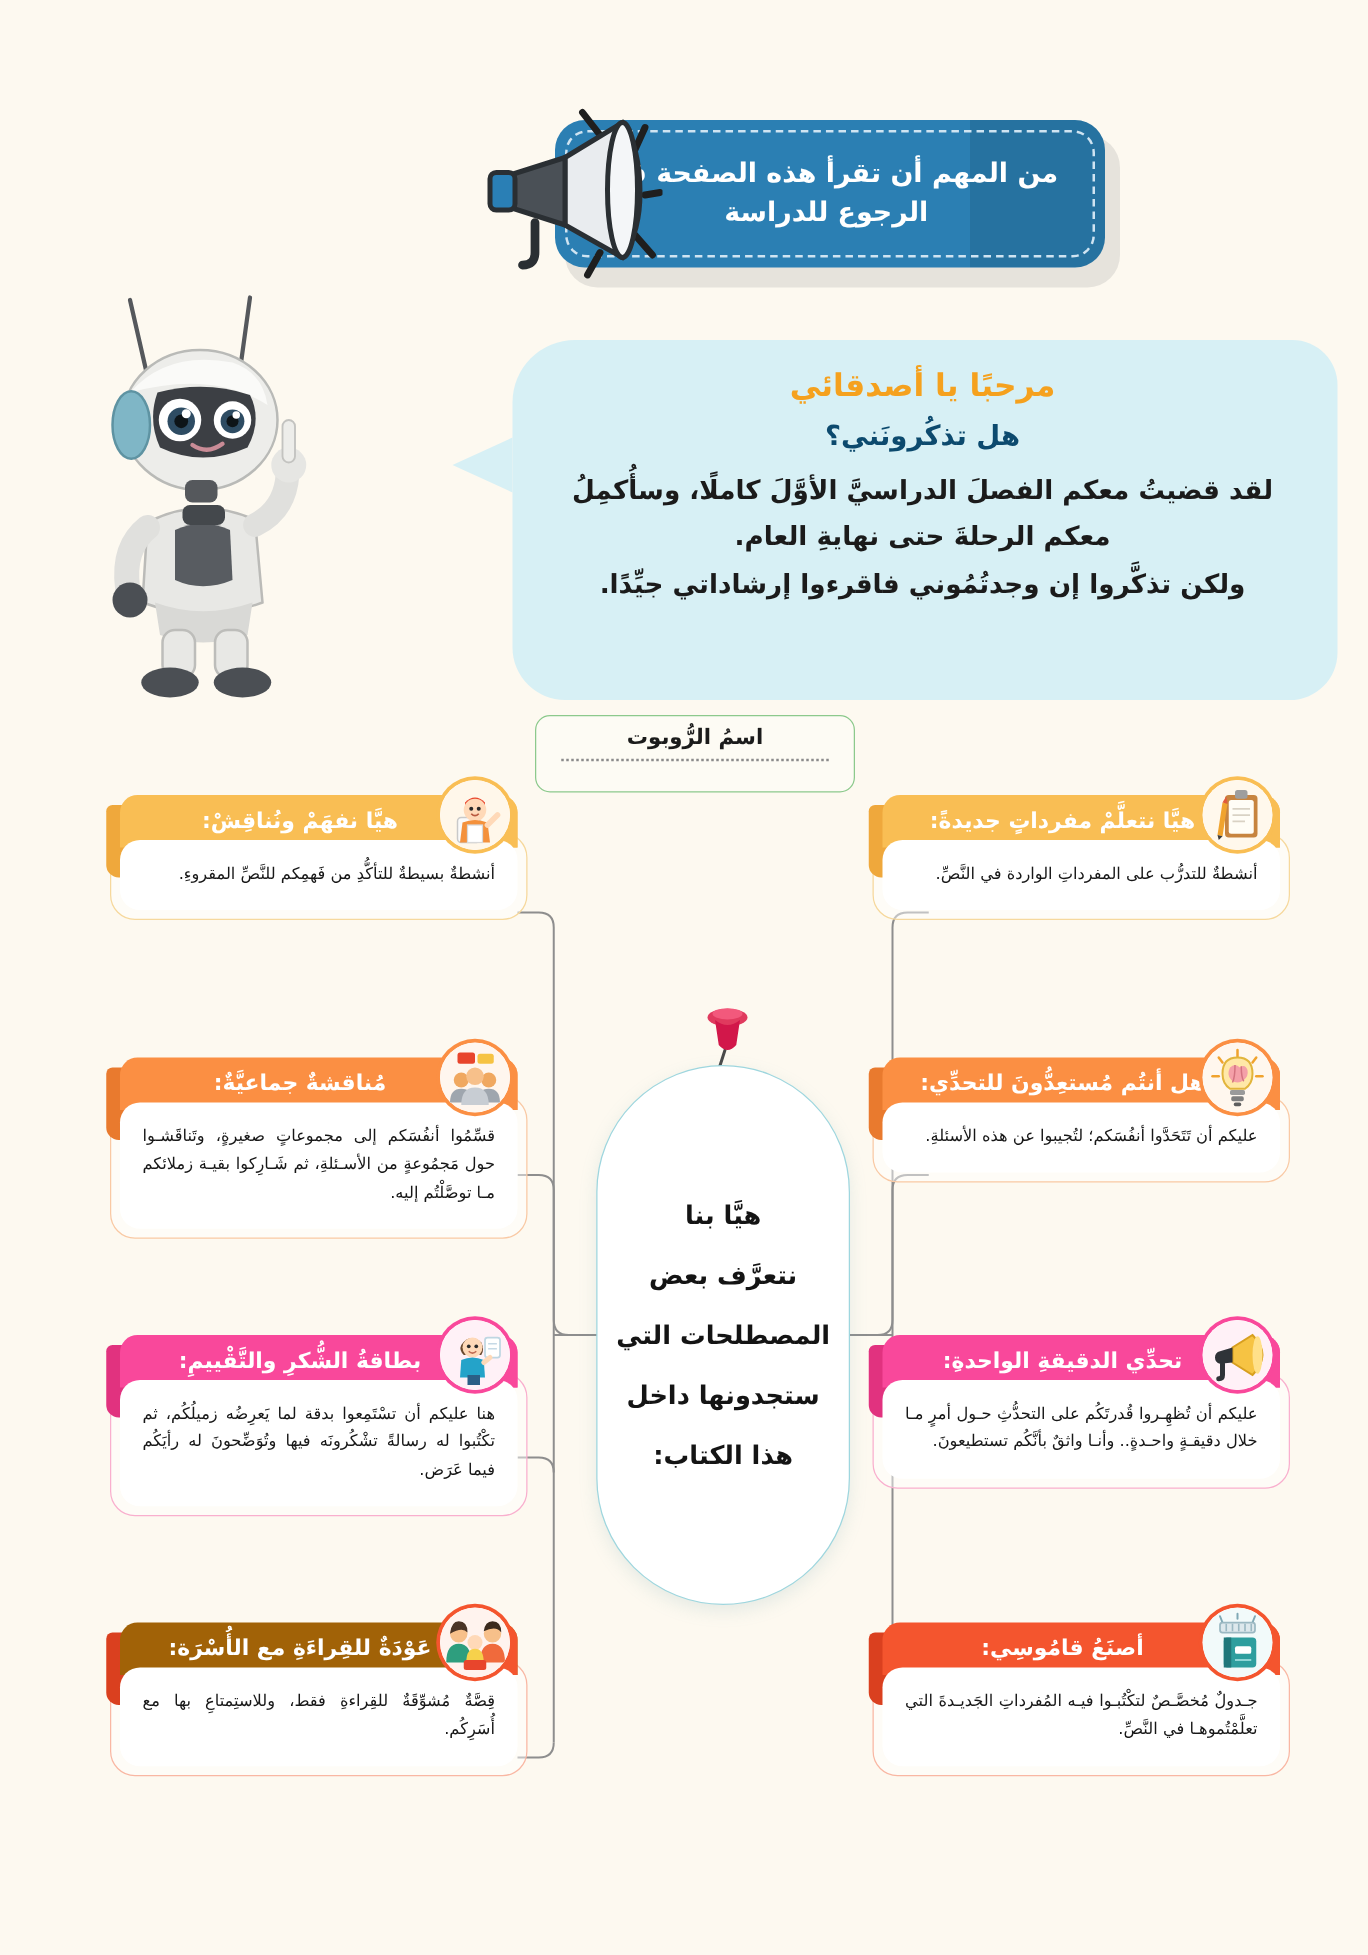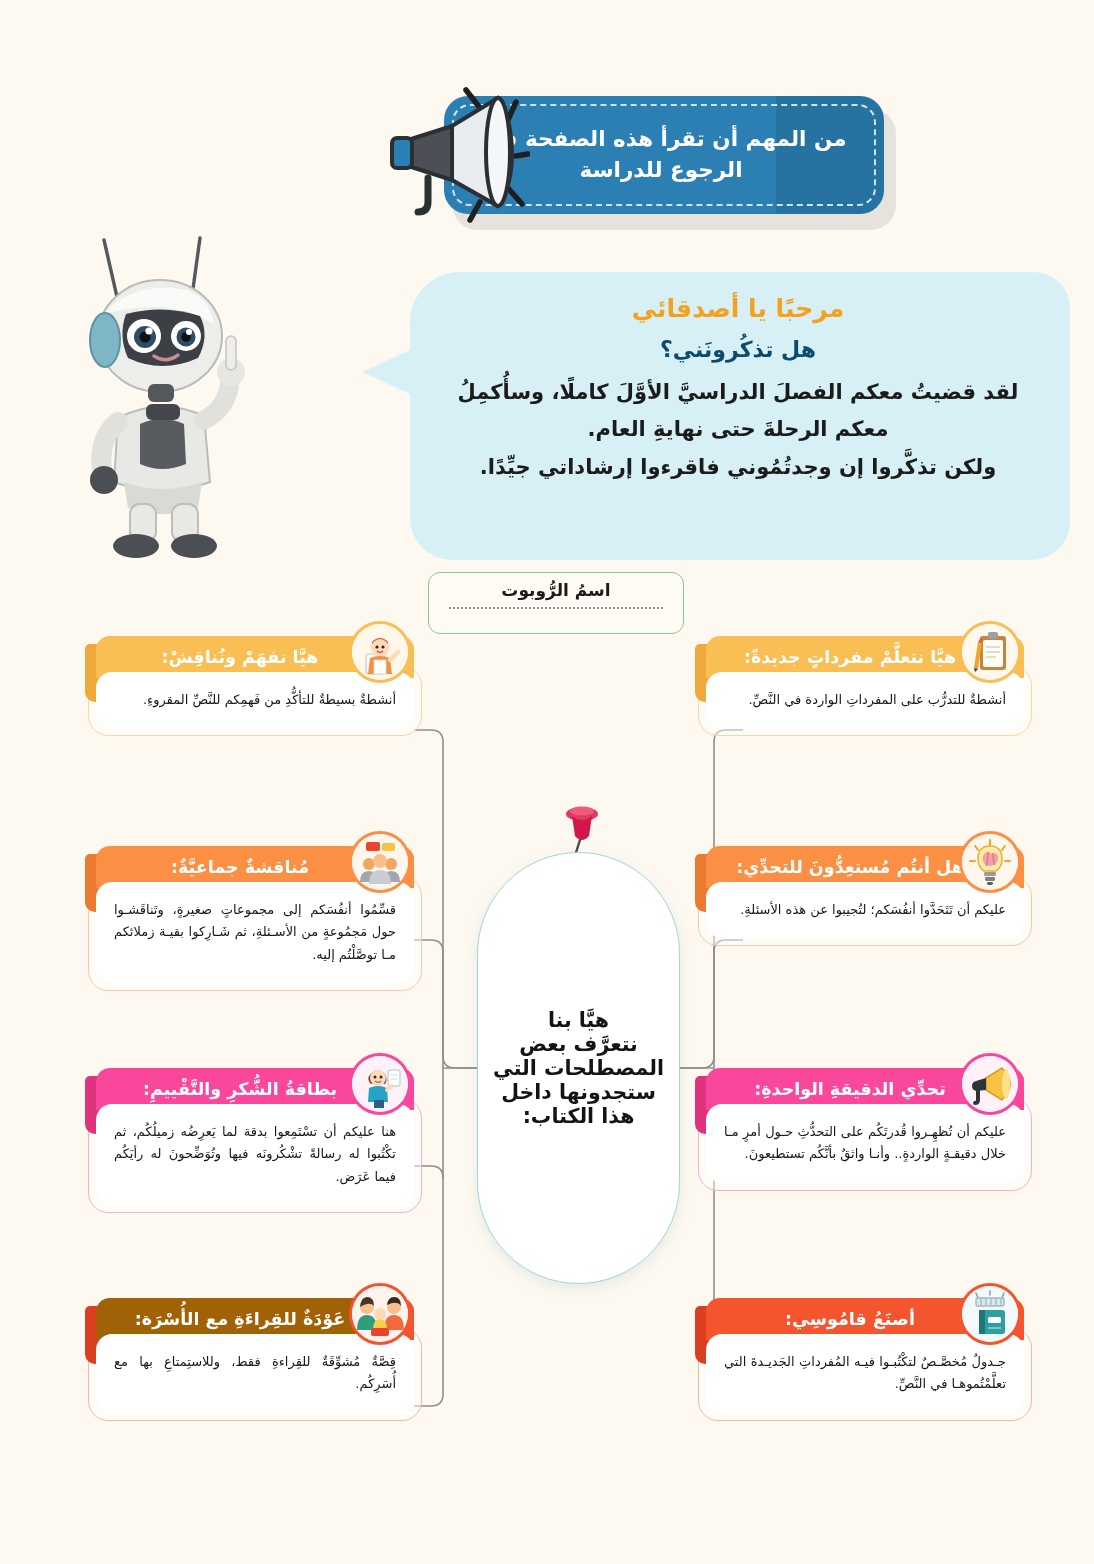--- a/index.html
+++ b/index.html
@@ -136,20 +136,21 @@
     left: 477px; top: 852px;
     width: 203px; height: 432px;
     background: #FFFFFF;
     border: 1.6px solid #9ED6DE;
     border-radius: 102px;
     box-shadow: 0 5px 14px rgba(120,170,180,0.18);
     display: flex;
     flex-direction: column;
     align-items: center;
     justify-content: center;
+    gap: 24px;
     padding: 16px 2px;
   }
   .hub-line {
     font-size: 20.5px;
     font-weight: bold;
     color: #141414;
     text-align: center;
     white-space: nowrap;
     letter-spacing: -0.3px;
   }
@@ -520,21 +521,21 @@
     </div>
     <div class="card-icon" style="box-shadow:0 0 0 3px #F9489B">
       <svg viewBox="0 0 56 56" width="56" height="56">
         <circle cx="28" cy="28" r="28" fill="#FFF1F7"></circle>
         <path d="M40,12 Q48,20 48,28 Q48,36 40,44 L24,34 L24,22 Z" fill="#F6C343" stroke="#D79F1F" stroke-width="1.6"></path>
         <path d="M24,22 L14,25 Q10,26 10,30 Q10,34 14,35 L24,34 Z" fill="#2F3338"></path>
         <path d="M16,35 L16,44 Q16,47 13,47" fill="none" stroke="#2F3338" stroke-width="4" stroke-linecap="round"></path>
         <ellipse cx="44" cy="28" rx="4" ry="15" fill="#FFE08A"></ellipse>
       </svg>
     </div>
-    <div class="card-body">عليكم أن تُظهِـروا قُدرتَكُم على التحدُّثِ حـول أمرٍ مـا خلال دقيقـةٍ الواردةٍ.. وأنـا واثقٌ بأنَّكُم تستطيعونَ.</div>
+    <div class="card-body">عليكم أن تُظهِـروا قُدرتَكُم على التحدُّثِ حـول أمرٍ مـا خلال دقيقـةٍ واحـدةٍ.. وأنـا واثقٌ بأنَّكُم تستطيعونَ.</div>
   </div>
 
   <div class="card right" style="top:1298px">
     <div class="card-frame" style="border-color:#F9B7A3"></div>
     <div class="card-ribbon" style="background:#DA401F"></div>
     <div class="card-head" style="background:#F4552E">
       <div class="card-head-title">أصنَعُ قامُوسِي:</div>
       <div class="card-head-tab" style="background:#F4552E"></div>
     </div>
     <div class="card-icon" style="box-shadow:0 0 0 3px #F4552E">

